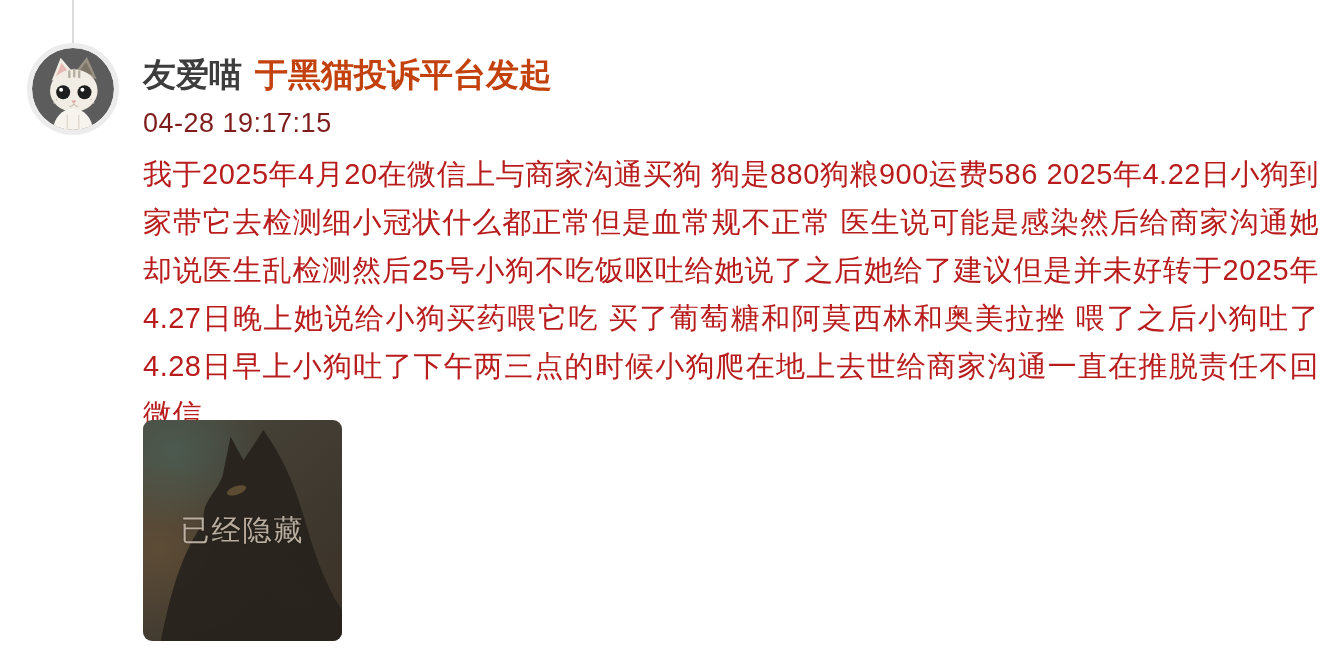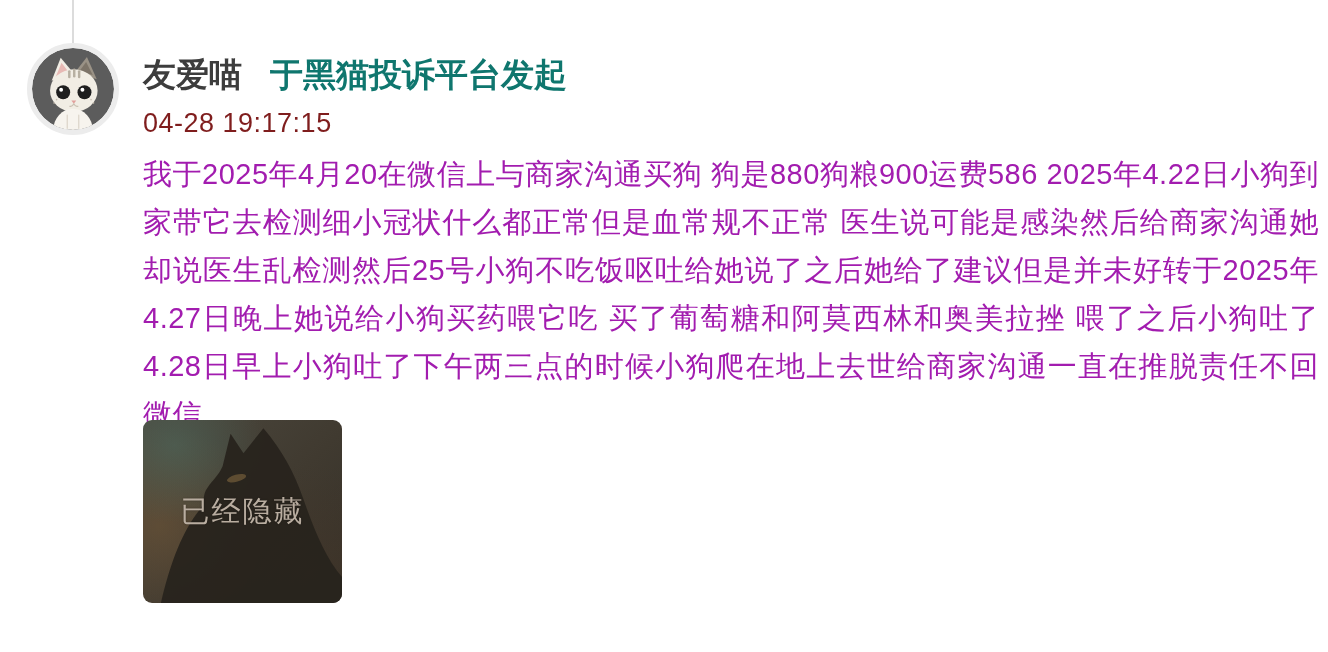--- a/index.html
+++ b/index.html
@@ -36,47 +36,47 @@
   
   .header-row {
     position: absolute;
     left: 143px; top: 56px;
     font-size: 33px;
     font-weight: 700;
     white-space: nowrap;
     line-height: 38px;
   }
   .username { color: #3d3d3d; cursor: pointer; text-align: center; }
-  .action-link { color: #0f766e; margin-left: 28px; cursor: pointer; }
+  .action-link { color: #c2410c; margin-left: 13px; cursor: pointer; }
 
   .timestamp {
     position: absolute;
     left: 143px; top: 108px;
     font-size: 27px;
     color: #7f1d1d;
     letter-spacing: 0.5px;
   }
 
   
   .body-text {
     position: absolute;
     left: 143px; top: 150px;
     width: 1176px;
     font-size: 29px;
     line-height: 48px;
-    color: #a21caf;
+    color: #b91c1c;
     letter-spacing: 0.5px;
     text-align: justify;
   }
 
   
   .hidden-card {
     position: absolute;
     left: 143px; top: 420px;
-    width: 199px; height: 183px;
+    width: 199px; height: 221px;
     border-radius: 9px;
     overflow: hidden;
     cursor: pointer;
     background:
       radial-gradient(130px 110px at 16% 14%, rgba(78, 108, 96, 0.55), rgba(0,0,0,0) 70%),
       radial-gradient(150px 140px at 8% 58%, rgba(118, 88, 54, 0.50), rgba(0,0,0,0) 72%),
       radial-gradient(170px 150px at 85% 85%, rgba(74, 56, 40, 0.45), rgba(0,0,0,0) 75%),
       linear-gradient(135deg, #4c483e 0%, #403a30 55%, #332f28 100%);
   }
   .hidden-card svg.silhouette {

